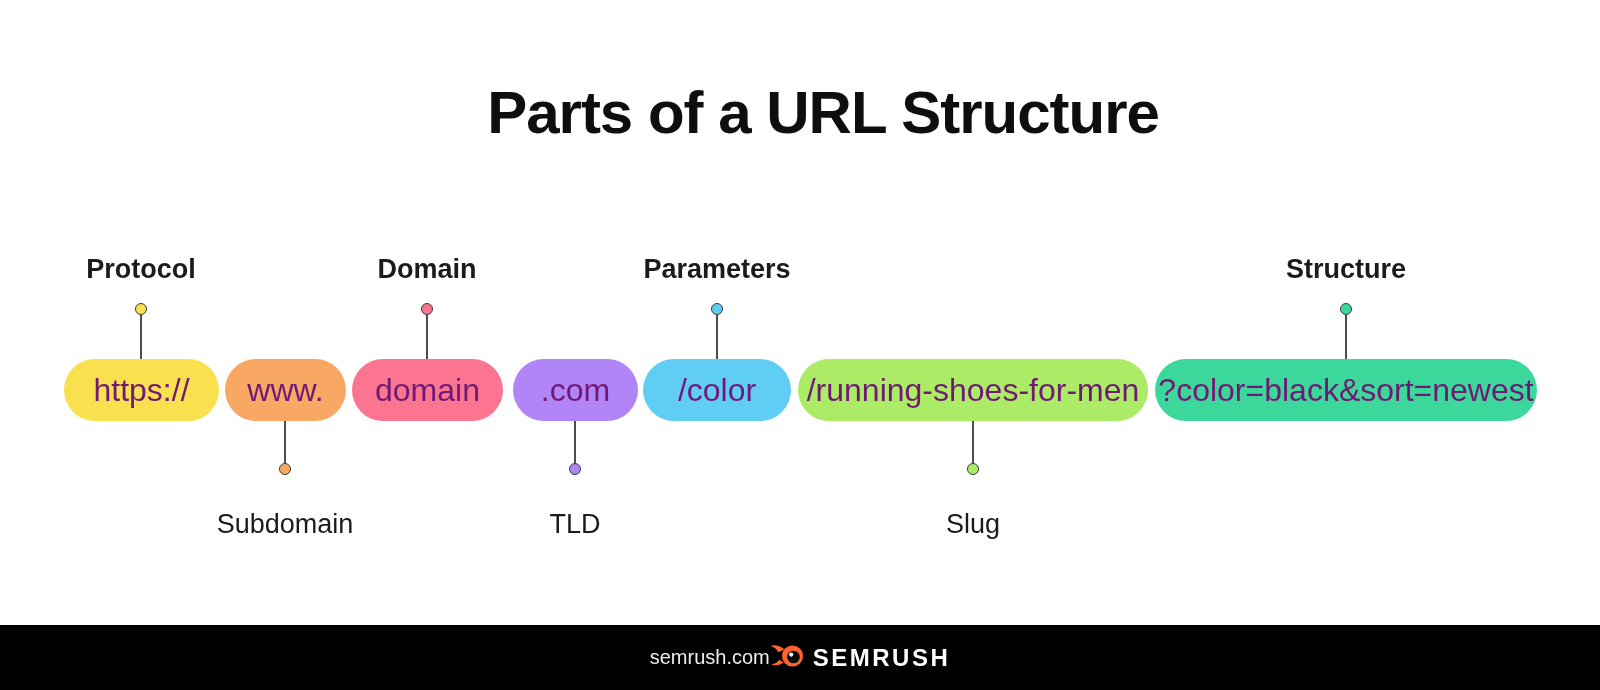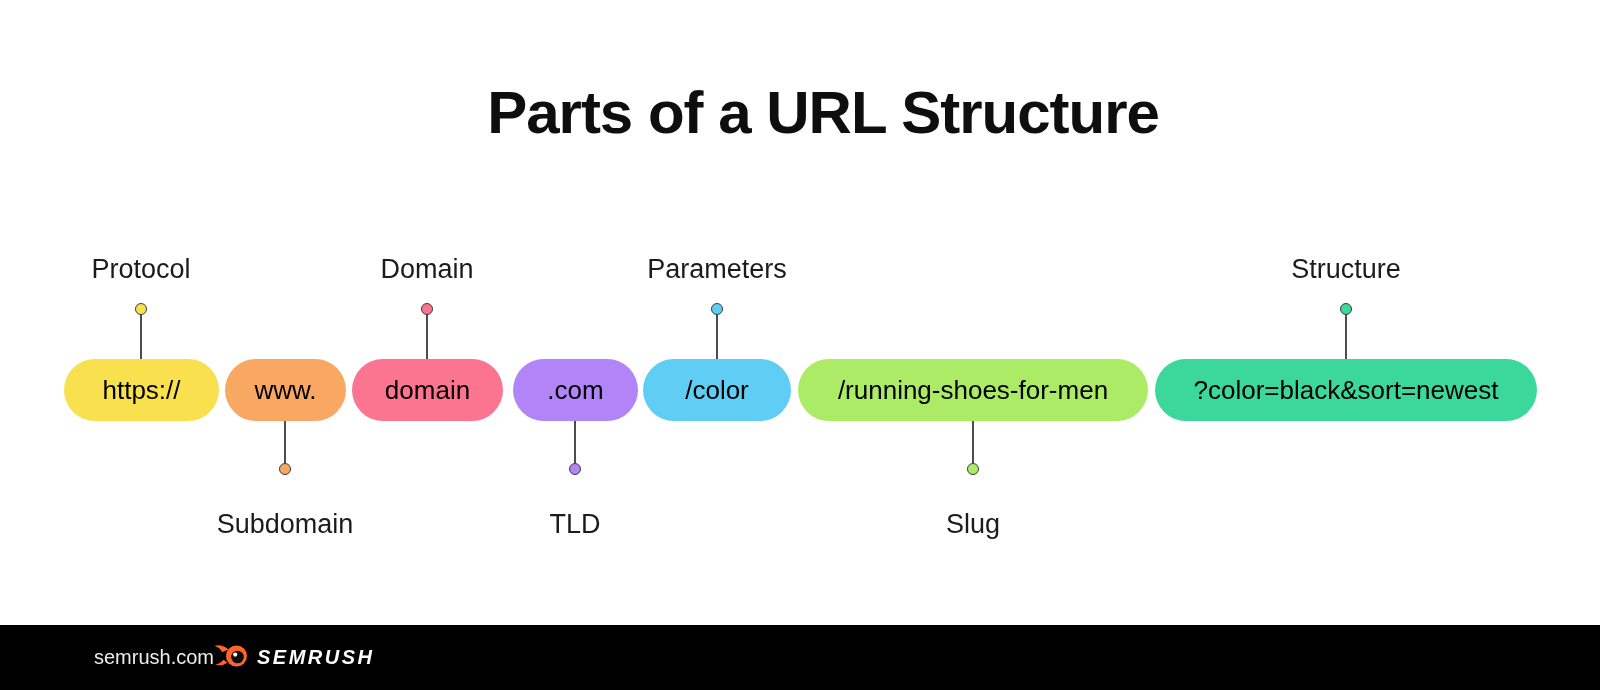--- a/index.html
+++ b/index.html
@@ -43,22 +43,22 @@
     left: var(--left);
     width: var(--width);
     height: 62px;
     background: var(--color);
     border-radius: 31px;
     display: flex;
     align-items: center;
     justify-content: center;
   }
   .pill-text {
-    font-size: 26px;
-    color: #000000;
+    font-size: 32px;
+    color: #701a75;
     white-space: nowrap;
   }
 
   .connector {
     position: absolute;
     left: calc(var(--center) - 1px);
     width: 2px;
     background: #4d4d4d;
   }
   .above .connector { top: 315px; height: 44px; }
@@ -77,51 +77,50 @@
   .below .dot { top: 463px; }
 
   .part-label {
     position: absolute;
     left: var(--center);
     transform: translateX(-50%);
     font-size: 27px;
     color: #1b1b1b;
     white-space: nowrap;
   }
-  .above .part-label { top: 254px; }
+  .above .part-label { top: 254px; font-weight: bold; }
   .below .part-label { top: 509px; }
 
   
   .footer {
     position: absolute;
     left: 0;
     bottom: 0;
     width: 100%;
     height: 65px;
     background: #000000;
     display: flex;
     align-items: center;
-    justify-content: flex-start;
-    padding: 0 94px;
+    justify-content: center;
+    padding: 0 30px;
   }
   .footer-site {
     font-size: 20px;
     color: #ececec;
   }
   .footer-brand {
     display: flex;
     align-items: center;
     gap: 9px;
   }
   .brand-wordmark {
-    font-size: 20px;
+    font-size: 24px;
     font-weight: 800;
     letter-spacing: 2.5px;
     color: #ffffff;
-    font-style: italic;
   }
 </style>
 </head>
 <body>
 
 <div class="canvas">
 
   <h1 class="title">Parts of a URL Structure</h1>
 
   <div class="diagram">

